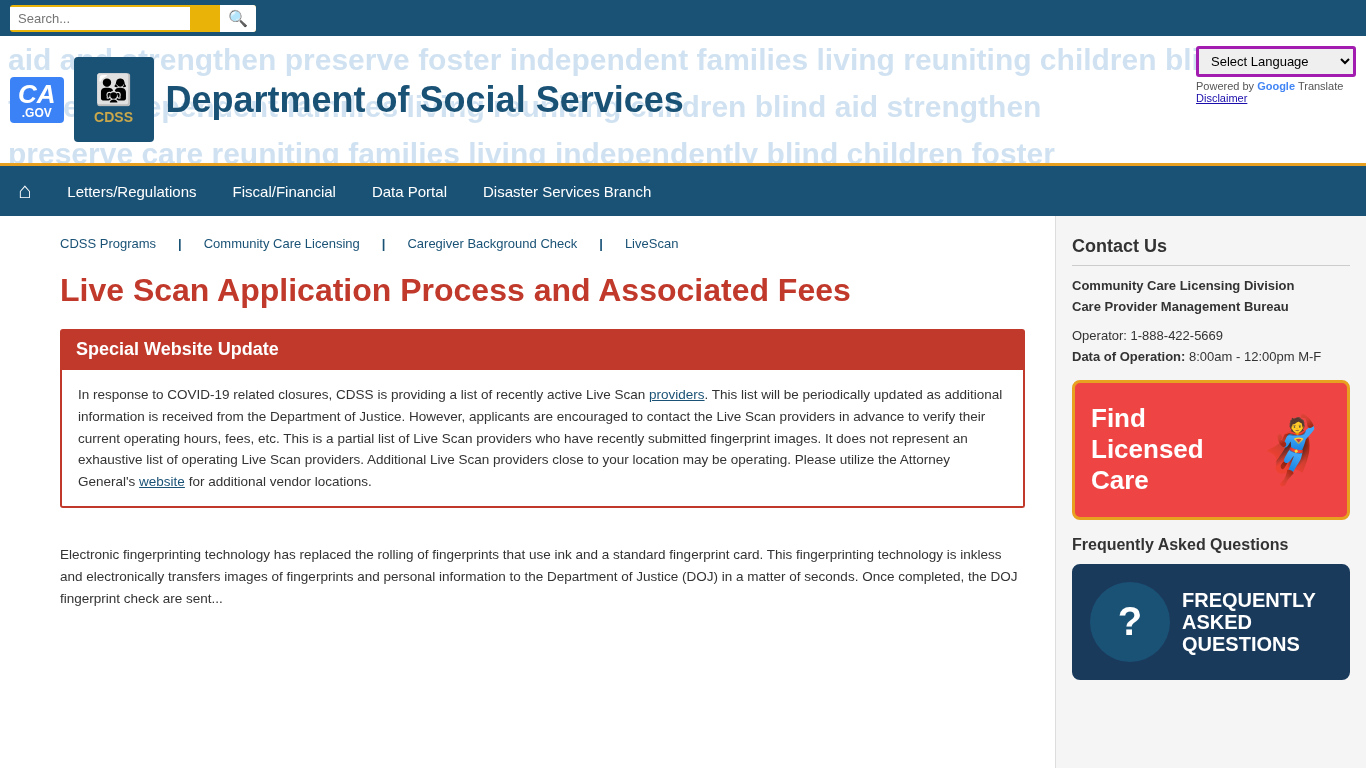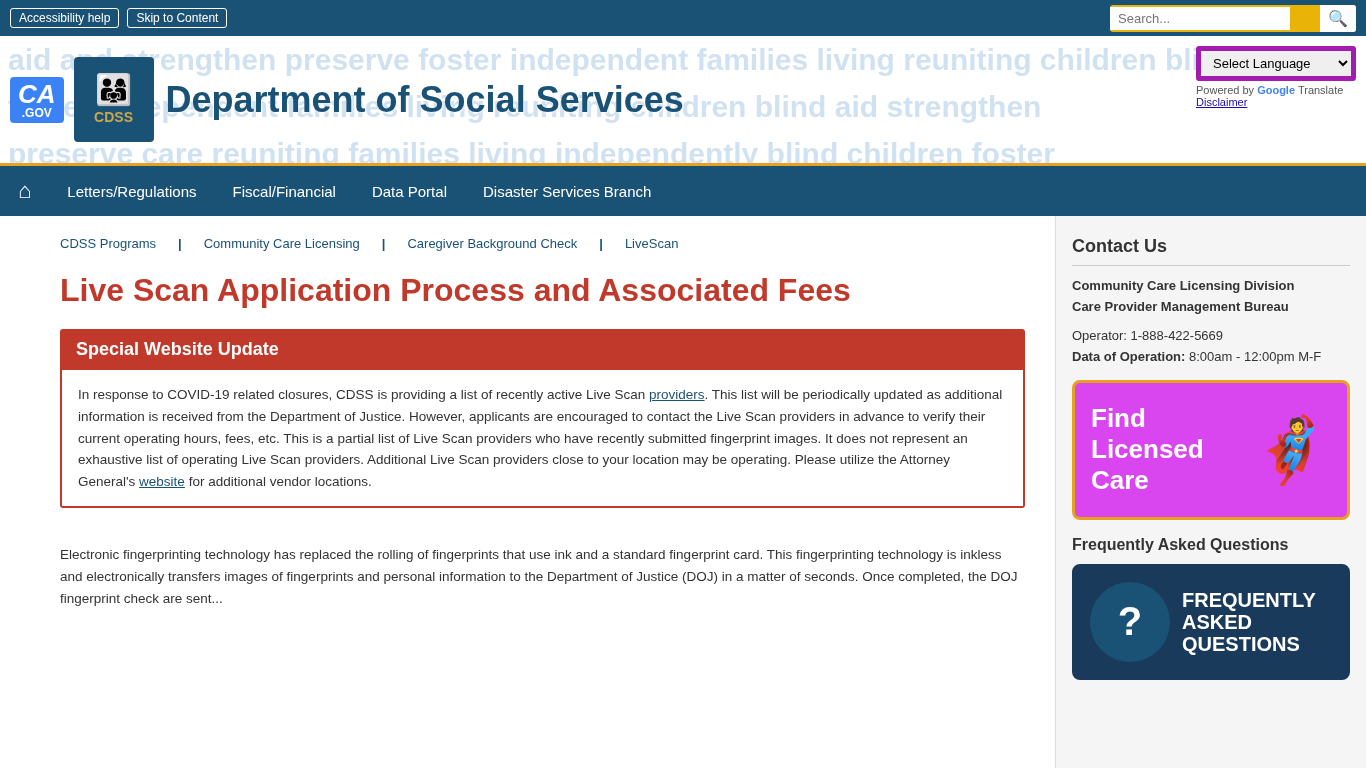--- a/index.html
+++ b/index.html
@@ -119,21 +119,21 @@
       text-shadow: 1px 1px 2px rgba(255,255,255,0.8);
     }
     .header-right {
       position: absolute;
       right: 10px;
       top: 10px;
       z-index: 1;
     }
     .language-select select {
       padding: 4px 8px;
-      border: 5px solid #a21caf;
+      border: 3px solid #a21caf;
       border-radius: 3px;
       font-size: 13px;
       width: 160px;
     }
     .translate-info {
       font-size: 11px;
       color: #555;
       margin-top: 3px;
     }
     .translate-info a { color: #1a0dab; text-decoration: underline; }
@@ -254,21 +254,21 @@
       margin-bottom: 6px;
     }
     .contact-hours {
       font-size: 13px;
       margin-bottom: 16px;
     }
     .contact-hours strong { font-weight: bold; }
 
     
     .find-care-banner {
-      background: #d946ef;
+      background: #ef4444;
       border: 3px solid #e8a020;
       border-radius: 8px;
       padding: 20px 16px;
       text-align: left;
       margin-bottom: 16px;
       display: flex;
       align-items: center;
       justify-content: space-between;
       cursor: pointer;
       min-height: 140px;
@@ -318,24 +318,20 @@
       color: #fff;
       font-weight: bold;
       font-size: 20px;
       line-height: 1.1;
     }
   </style>
 </head>
 <body>
 
 <div class="top-bar">
-  <div class="top-bar-links">
-    <a href="#">Accessibility help</a>
-    <a href="#">Skip to Content</a>
-  </div>
   <div class="top-bar-right">
     <div class="search-box">
       <input type="text" placeholder="Search..." style="">
       <button>🔍</button>
     </div>
   </div>
 </div>
 
 <div class="header">
   <div class="header-bg-text">

